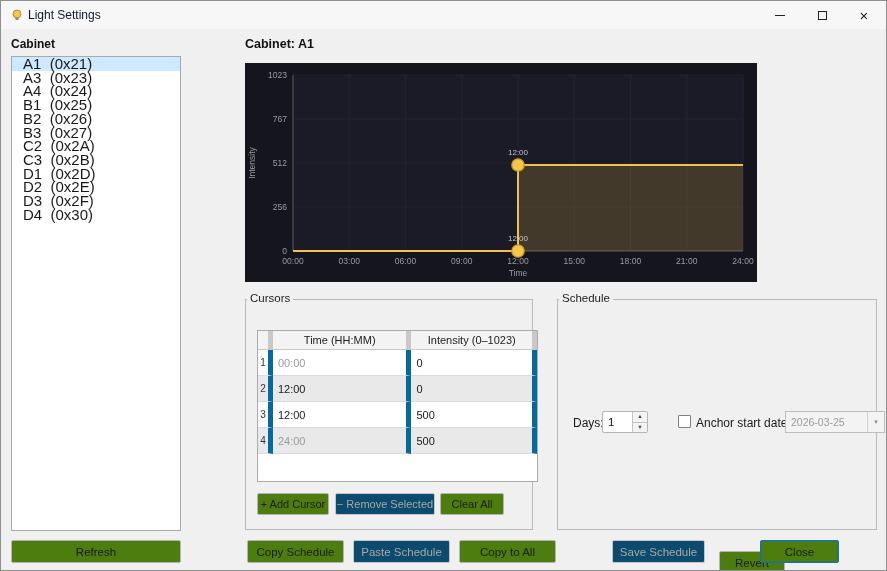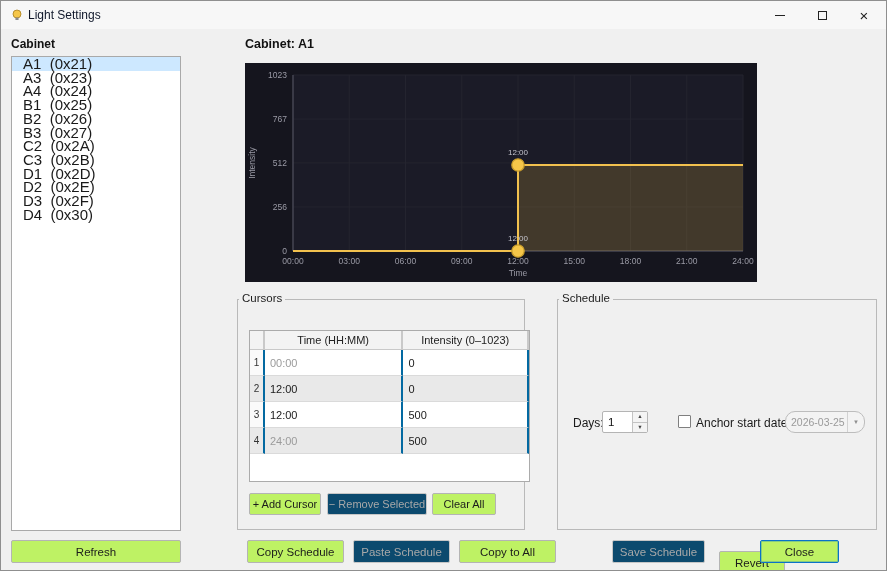--- a/index.html
+++ b/index.html
@@ -17,62 +17,62 @@
   .max-glyph{width:9px;height:9px;border:1px solid #222;display:block}
   .close-glyph{font-size:15px;line-height:1;color:#222}
 
   
   .panel-label{position:absolute;left:10px;top:36px;font-size:12px;font-weight:bold;color:#111}
   .listbox{position:absolute;left:10px;top:55px;width:170px;height:475px;background:#fff;border:1px solid #a9a9a9;overflow:hidden}
   .list-item{font-size:15px;line-height:13.7px;padding-left:11px;color:#1a1a1a;white-space:pre}
   .list-item.selected{background:#cde8ff}
 
   
-  .btn{position:absolute;height:23px;background:#bef264;border:1px solid #b4b4b4;border-radius:2px;font-size:11.5px;color:#1c1c1c;display:flex;align-items:center;justify-content:center;font-family:inherit;cursor:default}
+  .btn{position:absolute;height:23px;background:#4d7c0f;border:1px solid #b4b4b4;border-radius:2px;font-size:11.5px;color:#1c1c1c;display:flex;align-items:center;justify-content:center;font-family:inherit;cursor:default}
   .btn.small{height:22px;font-size:11px}
   .btn.disabled{color:#a8a8a8;background:#0c4a6e;border-color:#c6c6c6}
   .btn.default{border:1px solid #0a72c8;box-shadow:inset 0 0 0 1px rgba(10,114,200,.30)}
 
   
   .main-title{position:absolute;left:244px;top:36px;font-size:12.5px;font-weight:bold;color:#111}
 
   
   .chart{position:absolute;left:244px;top:62px;width:512px;height:219px;background:#15151e}
 
   
   .group{position:absolute}
   .group-border{position:absolute;left:0;right:0;top:7px;bottom:0;border:1px solid #b9b9b9}
   .group-label{position:absolute;top:0;left:2px;font-size:11.5px;color:#1c1c1c;background:#f0f0f0;padding:0 3px;z-index:2}
-  .group-cursors{left:236px;top:291px;width:288px;height:238px}
+  .group-cursors{left:244px;top:291px;width:288px;height:238px}
   .group-schedule{left:556px;top:291px;width:320px;height:238px}
 
   
   .cursor-table{position:absolute;left:12px;top:38px;width:281px;height:152px;background:#fff;border:1px solid #ababab;font-size:11px;overflow:hidden;z-index:1}
   .trow{display:flex}
-  .tcell{border-right:2px solid #0369a1;border-bottom:1px solid #dadada;display:flex;align-items:center;padding-left:5px;background:#fff;color:#1a1a1a}
+  .tcell{border-right:5px solid #0369a1;border-bottom:1px solid #dadada;display:flex;align-items:center;padding-left:5px;background:#fff;color:#1a1a1a}
   .thead .tcell{background:#f3f3f3;justify-content:center;padding-left:0;height:19px;border-color:#c9c9c9;color:#222}
   .rownum{width:15px;justify-content:center;padding-left:0;background:#fafafa;font-size:10px;color:#333}
   .col-time{width:139px}
   .col-int{width:126px}
   .drow .tcell{height:26px}
   .drow.alt .tcell{background:#e9e9e9}
   .tcell.muted{color:#9b9b9b}
 
   .cursor-btns .btn{top:201px}
 
   
   .field-label{position:absolute;font-size:12px;color:#1a1a1a;z-index:1}
   .spinbox{position:absolute;width:46px;height:22px;background:#fff;border:1px solid #b4b4b4;border-radius:2px;display:flex;z-index:1}
   .spin-value{flex:1;font-size:11.5px;display:flex;align-items:center;padding-left:5px;color:#111}
   .spin-arrows{width:15px;display:flex;flex-direction:column;border-left:1px solid #c3c3c3}
   .spin-btn{flex:1;display:flex;align-items:center;justify-content:center;background:#f4f4f4}
   .spin-btn:first-child{border-bottom:1px solid #c3c3c3}
   .spin-btn i{font-style:normal;font-size:5.5px;color:#444;line-height:1}
   .checkbox{position:absolute;width:13px;height:13px;background:#fff;border:1px solid #7f7f7f;border-radius:1px;z-index:1}
-  .datecombo{position:absolute;width:80px;height:22px;background:#f3f3f3;border:1px solid #bdbdbd;border-radius:10px;display:flex;z-index:1}
+  .datecombo{position:absolute;width:100px;height:22px;background:#f3f3f3;border:1px solid #bdbdbd;border-radius:0;display:flex;z-index:1}
   .date-text{flex:1;font-size:10.5px;color:#9a9a9a;display:flex;align-items:center;padding-left:5px;white-space:nowrap}
   .combo-arrow-box{width:17px;display:flex;align-items:center;justify-content:center;border-left:1px solid #d2d2d2}
   .combo-arrow-box i{font-style:normal;font-size:6px;color:#8f8f8f;line-height:1}
 </style>
 </head>
 <body>
 
 <div class="window">
 
   <div class="titlebar">

